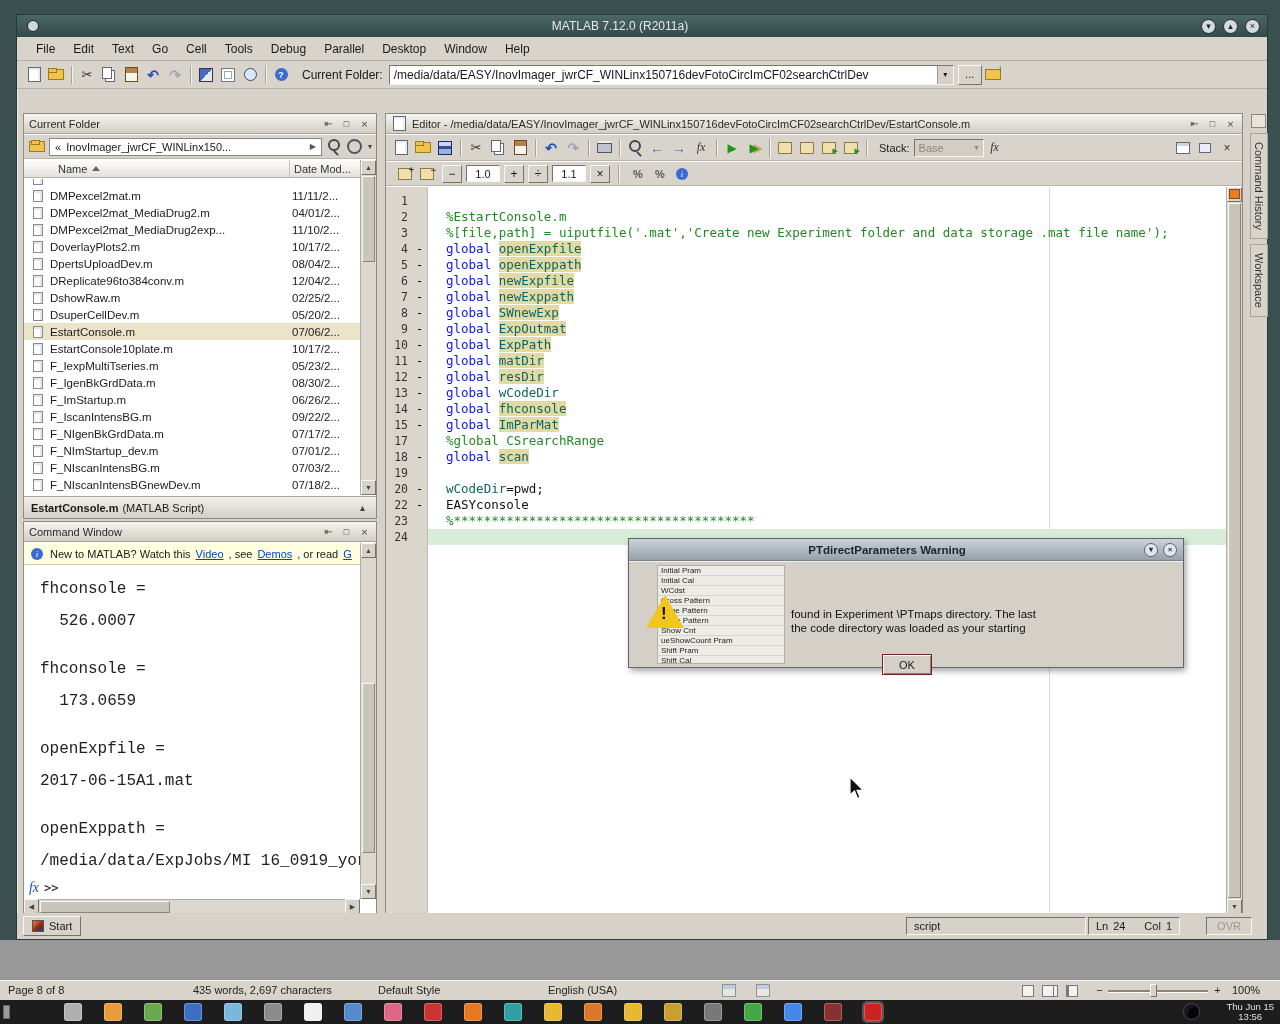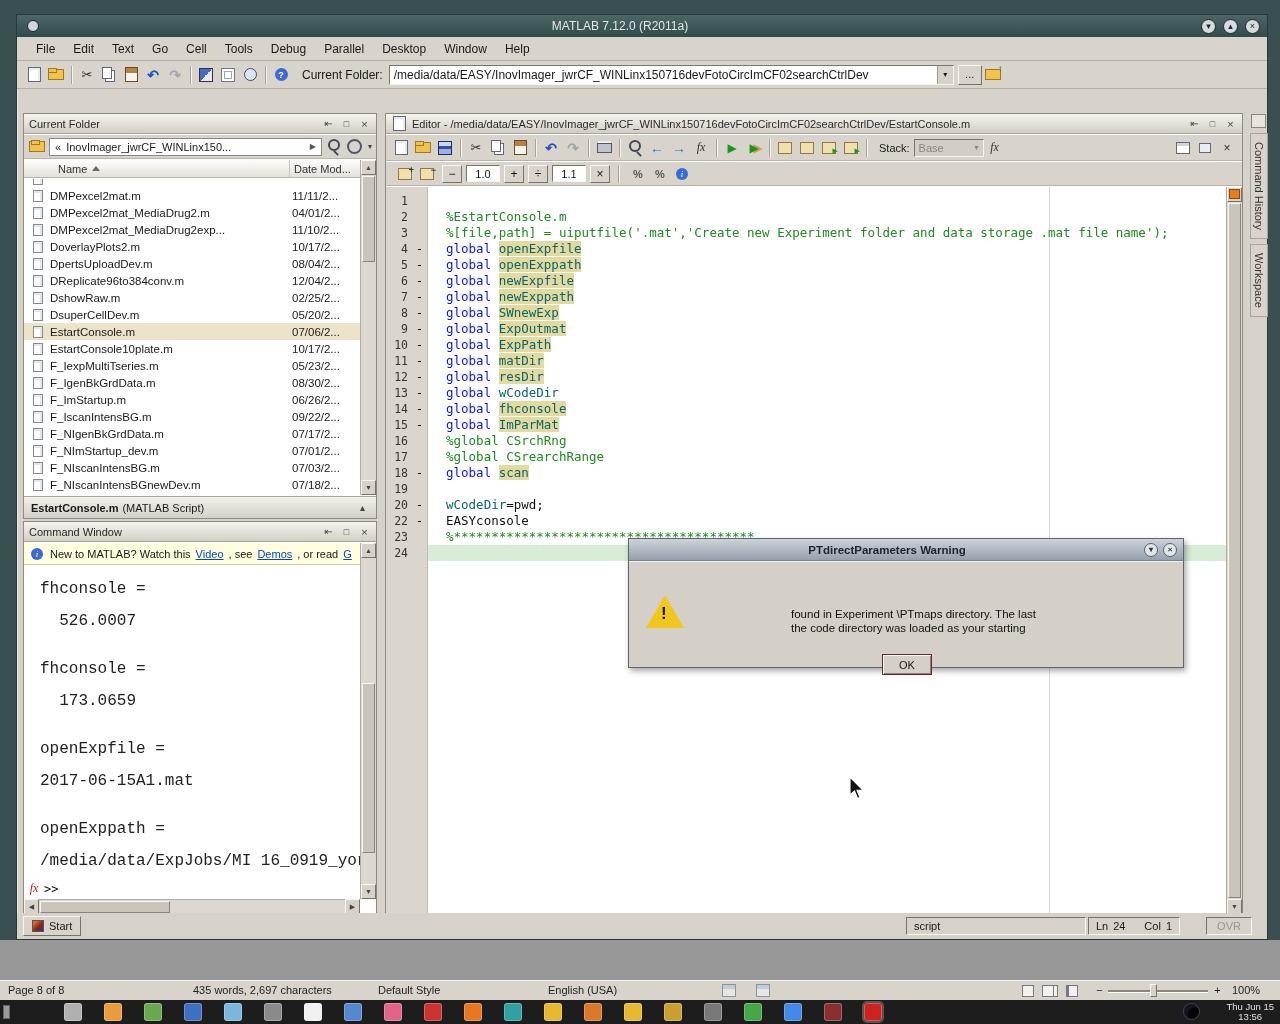--- a/index.html
+++ b/index.html
@@ -67,21 +67,21 @@
 .sbb{position:absolute;width:15px;height:15px;background:#d6d2ca;border:1px solid;border-color:#f8f6f2 #77736c #77736c #f8f6f2;font-size:7px;color:#444;display:flex;align-items:center;justify-content:center;}
 .sbthumb{position:absolute;left:1px;right:1px;background:#c9c5bb;border:1px solid;border-color:#f8f6f2 #8a867e #8a867e #f8f6f2;}
 .hthumb{position:absolute;top:1px;bottom:1px;background:#c9c5bb;border:1px solid;border-color:#f8f6f2 #8a867e #8a867e #f8f6f2;}
 
 
 .cwbanner{position:absolute;left:0;top:21px;right:16px;height:22px;background:#ffffdf;border-bottom:1px solid #ccc8a0;display:flex;align-items:center;padding:0 5px;gap:5px;font-size:11px;overflow:hidden;white-space:nowrap;z-index:2;}
 .blink{color:#0044cc;text-decoration:underline;}
 .cwout{position:absolute;left:0;top:43px;right:16px;bottom:15px;background:#fff;overflow:hidden;font-family:Liberation Mono, monospace;font-size:16px;padding-top:16px;}
 .oline{height:16px;line-height:16px;padding-left:16px;white-space:pre;color:#222;}
 .cwprompt{position:absolute;left:0;bottom:18px;display:flex;align-items:center;z-index:2;}
-.fxg{font-family:"Liberation Serif",serif;font-style:italic;color:#b91c1c;font-size:12px;width:20px;text-align:center;}
+.fxg{font-family:"Liberation Serif",serif;font-style:italic;color:#1d4ed8;font-size:14px;width:20px;text-align:center;}
 .promptg{font-family:"DejaVu Sans Mono",monospace;font-size:12px;color:#111;}
 
 
 .edtb1{position:absolute;left:0;top:21px;right:0;height:26px;background:#d8d4cc;border-bottom:1px solid #b8b4ac;display:flex;align-items:center;padding:0 4px;z-index:2;}
 .edtb2{position:absolute;left:0;top:48px;right:0;height:24px;background:#d8d4cc;border-bottom:1px solid #b8b4ac;display:flex;align-items:center;padding:0 8px;gap:4px;z-index:2;}
 .stacklabel{font-size:11px;margin:0 4px 0 8px;}
 .stackcombo{width:70px;height:18px;display:flex;align-items:center;background:#d2cec6;color:#8a867e;padding:0 4px;font-size:11px;}
 .stackcombo .da{margin-left:auto;font-size:8px;}
 .edtb1 .spacer{flex:1;}
 .valbox{width:34px;height:17px;background:#fff;font-size:11px;display:flex;align-items:center;justify-content:center;}
@@ -578,25 +578,20 @@
               <span class="cln">14</span>
               <span class="cdash">-</span>
               <span class="ctxt"><span class="tk-k">global</span><span class="tk-p"> </span><span class="tk-g">fhconsole</span></span>
             </div>
             <div class="cline">
               <span class="cln">15</span>
               <span class="cdash">-</span>
               <span class="ctxt"><span class="tk-k">global</span><span class="tk-p"> </span><span class="tk-g">ImParMat</span></span>
             </div>
             <div class="cline">
-              <span class="cln">16</span>
-              <span class="cdash">&nbsp;</span>
-              <span class="ctxt"><span class="tk-c">%global CSrchRng</span></span>
-            </div>
-            <div class="cline">
               <span class="cln">17</span>
               <span class="cdash">&nbsp;</span>
               <span class="ctxt"><span class="tk-c">%global CSrearchRange</span></span>
             </div>
             <div class="cline">
               <span class="cln">18</span>
               <span class="cdash">-</span>
               <span class="ctxt"><span class="tk-k">global</span><span class="tk-p"> </span><span class="tk-g">scan</span></span>
             </div>
             <div class="cline">
@@ -663,20 +658,32 @@
     </div>
   </div>
 
   <div id="dialog">
     <div class="dtitle">
       <span class="t">PTdirectParameters Warning</span>
       <span class="dcirc">▾</span>
       <span class="dcirc">×</span>
     </div>
     <div class="dbody">
+      <div class="garble" id="garble">
+          <div>Initial Pram</div>
+          <div>Initial Cal</div>
+          <div>WCdst</div>
+          <div>Cross Pattern</div>
+          <div>Edge Pattern</div>
+          <div>Flash Pattern</div>
+          <div>Show Cnt</div>
+          <div>ueShowCount Pram</div>
+          <div>Shift Pram</div>
+          <div>Shift Cal</div>
+        </div>
       <div class="warntri"></div>
       <div class="dmsg">
         <div>found in Experiment \PTmaps directory. The last</div>
         <div>the code directory was loaded as your starting</div>
       </div>
       <div id="okbtn">OK</div>
     </div>
   </div>
 
   <svg id="cursor" width="18" height="24" viewBox="0 0 18 24">

